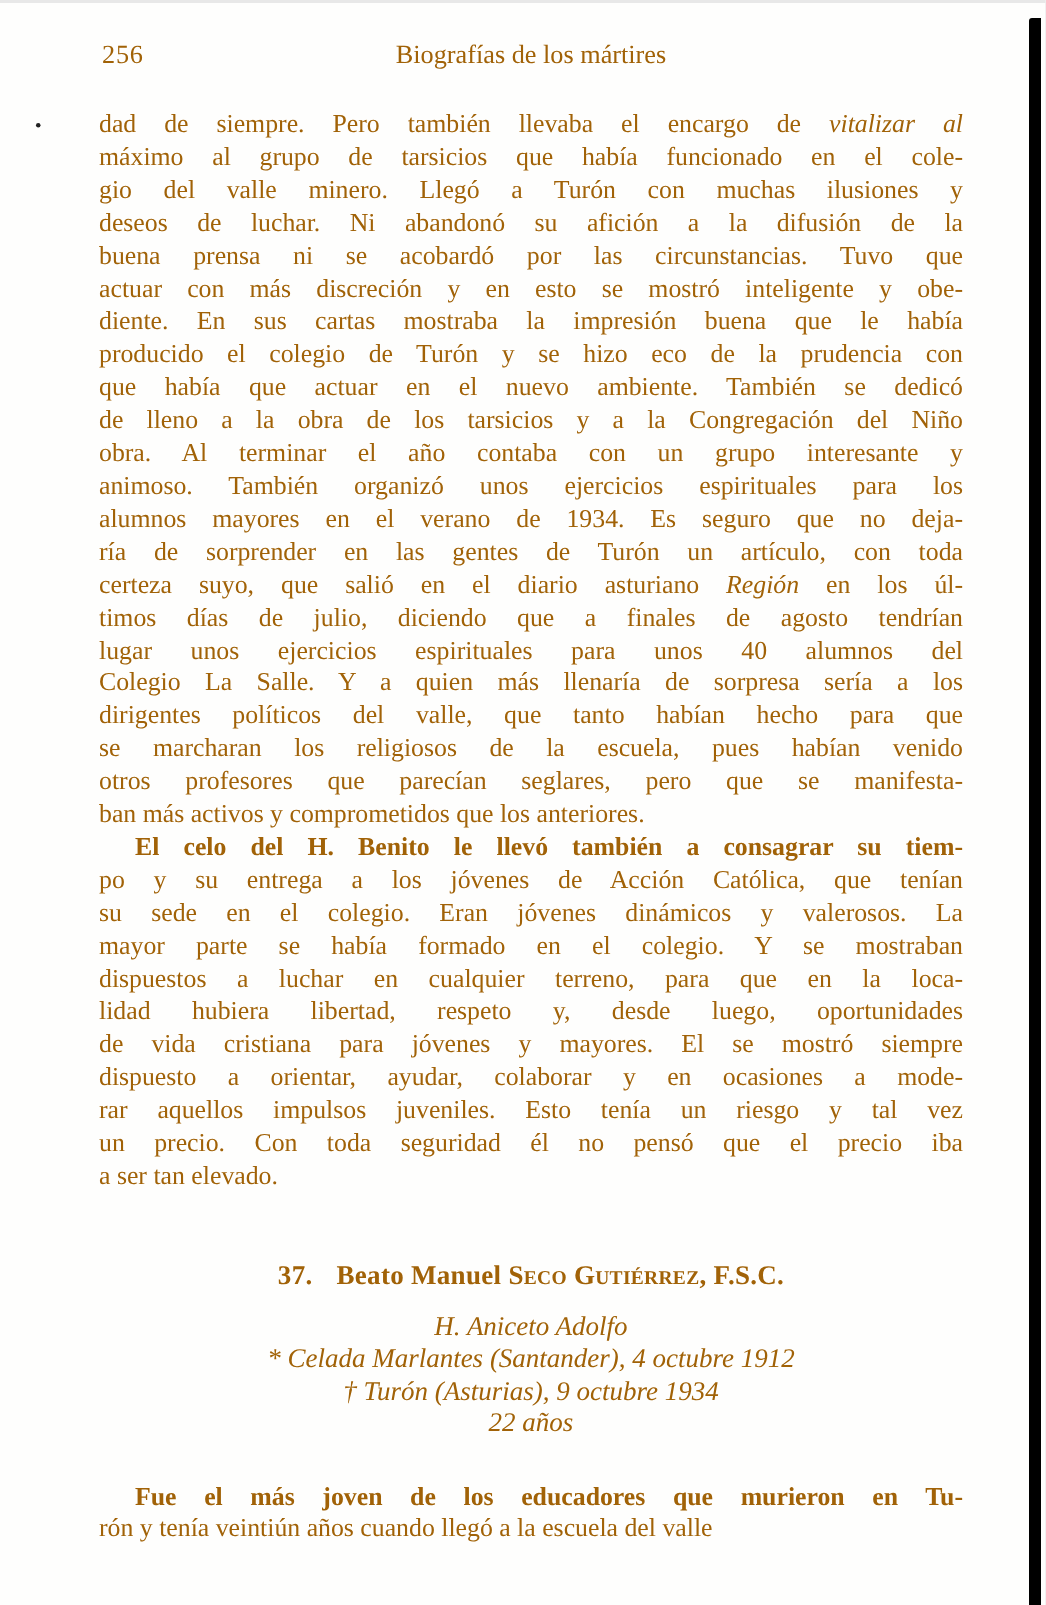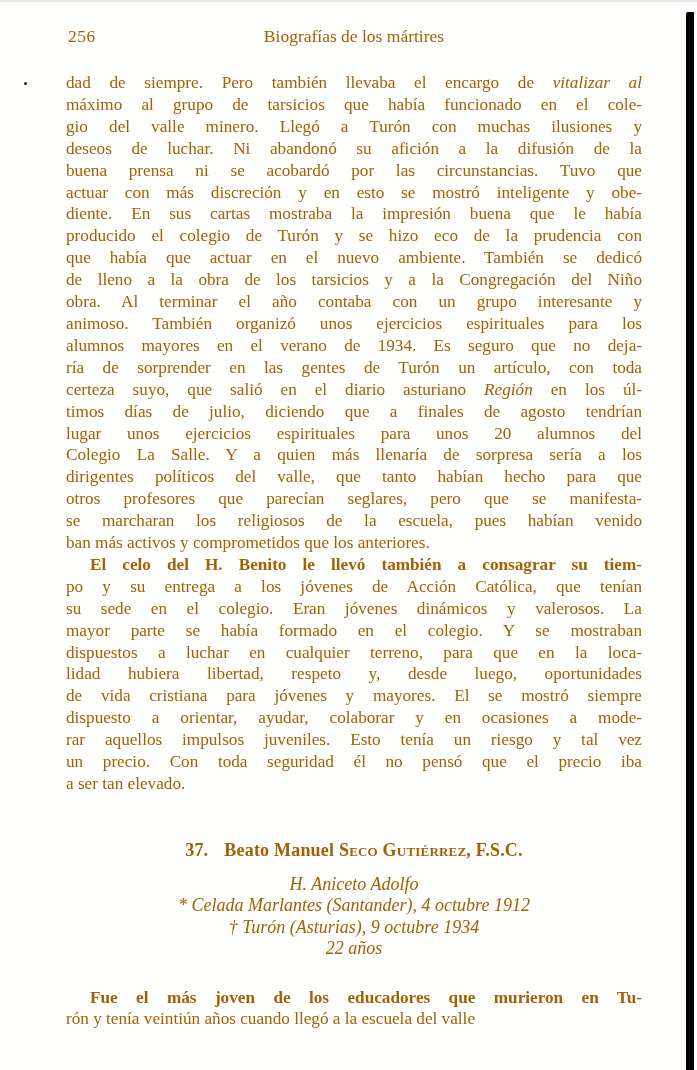--- a/index.html
+++ b/index.html
@@ -74,25 +74,25 @@
           <div class="line">diente. En sus cartas mostraba la impresión buena que le había</div>
           <div class="line">producido el colegio de Turón y se hizo eco de la prudencia con</div>
           <div class="line">que había que actuar en el nuevo ambiente. También se dedicó</div>
           <div class="line">de lleno a la obra de los tarsicios y a la Congregación del Niño</div>
           <div class="line">obra. Al terminar el año contaba con un grupo interesante y</div>
           <div class="line">animoso. También organizó unos ejercicios espirituales para los</div>
           <div class="line">alumnos mayores en el verano de 1934. Es seguro que no deja-</div>
           <div class="line">ría de sorprender en las gentes de Turón un artículo, con toda</div>
           <div class="line">certeza suyo, que salió en el diario asturiano <i>Región</i> en los úl-</div>
           <div class="line">timos días de julio, diciendo que a finales de agosto tendrían</div>
-          <div class="line">lugar unos ejercicios espirituales para unos 20 alumnos del</div>
+          <div class="line">lugar unos ejercicios espirituales para unos 40 alumnos del</div>
           <div class="line">Colegio La Salle. Y a quien más llenaría de sorpresa sería a los</div>
           <div class="line">dirigentes políticos del valle, que tanto habían hecho para que</div>
+          <div class="line">se marcharan los religiosos de la escuela, pues habían venido</div>
           <div class="line">otros profesores que parecían seglares, pero que se manifesta-</div>
-          <div class="line">se marcharan los religiosos de la escuela, pues habían venido</div>
           <div class="line line-last">ban más activos y comprometidos que los anteriores.</div>
         </div>
 
       <div class="para">
           <div class="line indent">El celo del H. Benito le llevó también a consagrar su tiem-</div>
           <div class="line">po y su entrega a los jóvenes de Acción Católica, que tenían</div>
           <div class="line">su sede en el colegio. Eran jóvenes dinámicos y valerosos. La</div>
           <div class="line">mayor parte se había formado en el colegio. Y se mostraban</div>
           <div class="line">dispuestos a luchar en cualquier terreno, para que en la loca-</div>
           <div class="line">lidad hubiera libertad, respeto y, desde luego, oportunidades</div>

